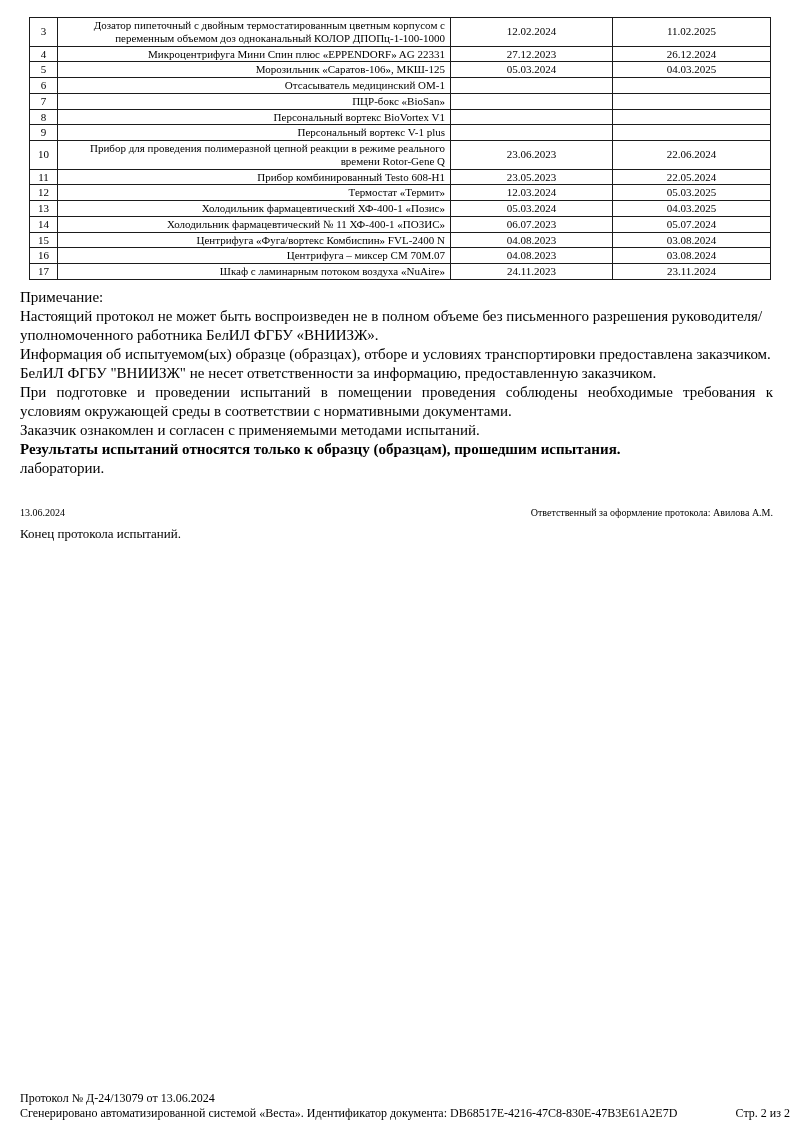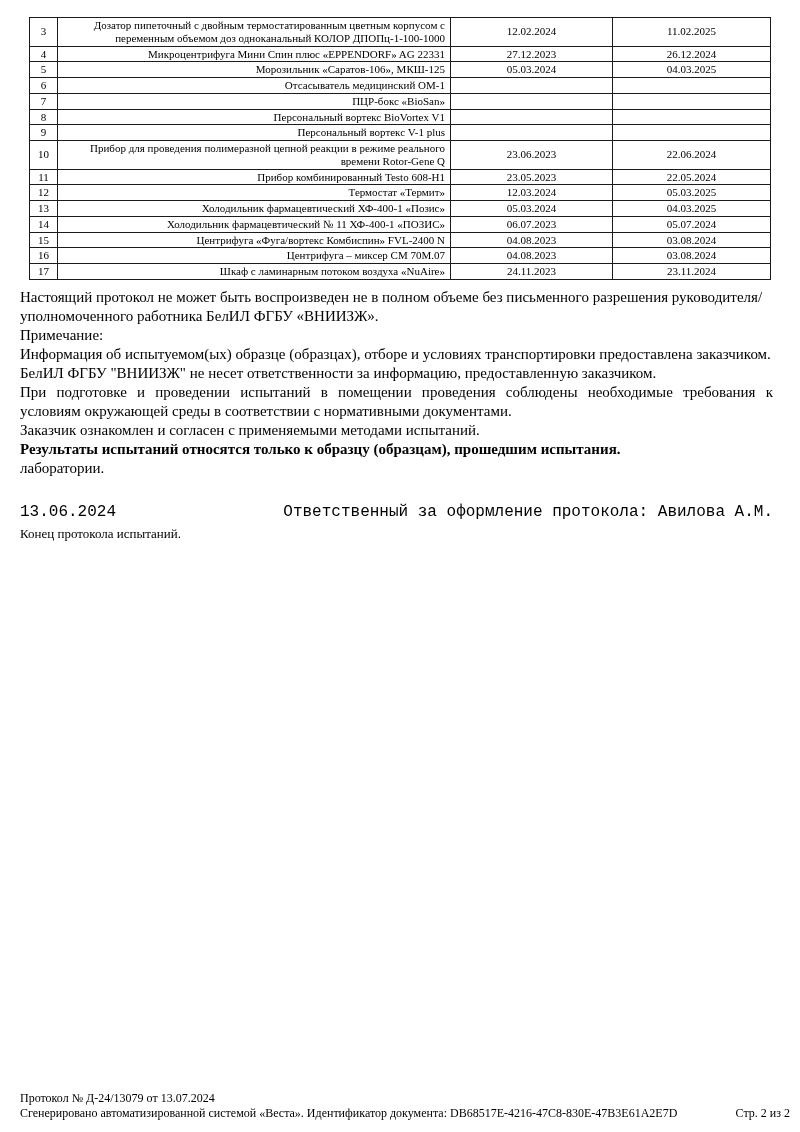--- a/index.html
+++ b/index.html
@@ -31,21 +31,21 @@
   .notes {
     position:absolute; left:20px; top:288px; width:753px;
     font-size:15px; line-height:19px;
   }
   .notes p { margin:0; }
   .just-line  { text-align:justify; text-align-last:justify; }
   .bold { font-weight:bold; }
   .sig-row {
     position:absolute; left:20px; top:503px; width:753px;
     display:flex; justify-content:space-between;
-    font-size:16px; line-height:19px;font-family:Liberation Mono, monospace;
+    font-size:10px; line-height:19px;
   }
   .end-line {
     position:absolute; left:20px; top:524px;
     font-size:13px; line-height:19px;
   }
   .footer {
     position:absolute; left:20px; top:1091px; width:770px;
     font-size:12px; line-height:15px;
   }
   .footer-row { display:flex; justify-content:space-between;align-items:center; }
@@ -151,38 +151,38 @@
         <td class="c-num">17</td>
         <td class="c-name">Шкаф с ламинарным потоком воздуха «NuAire»</td>
         <td class="c-date">24.11.2023</td>
         <td class="c-date">23.11.2024</td>
       </tr>
     </tbody>
   </table>
 
   <div class="notes">
 
+    <p>Примечание:</p>
     <p>Настоящий протокол не может быть воспроизведен не в полном объеме без письменного разрешения руководителя/уполномоченного работника БелИЛ ФГБУ «ВНИИЗЖ».</p>
-    <p>Примечание:</p>
     <p>Информация об испытуемом(ых) образце (образцах), отборе и условиях транспортировки предоставлена заказчиком.</p>
     <p>БелИЛ ФГБУ "ВНИИЗЖ" не несет ответственности за информацию, предоставленную заказчиком.</p>
     <p class="just-line">При подготовке и проведении испытаний в помещении проведения соблюдены необходимые требования к</p>
     <p>условиям окружающей среды в соответствии с нормативными документами.</p>
     <p>Заказчик ознакомлен и согласен с применяемыми методами испытаний.</p>
     <p class="bold">Результаты испытаний относятся только к образцу (образцам), прошедшим испытания.</p>
     <p>лаборатории.</p>
   </div>
 
   <div class="sig-row">
     <span>13.06.2024</span>
     <span>Ответственный за оформление протокола: Авилова А.М.</span>
   </div>
   <div class="end-line">Конец протокола испытаний.</div>
 
   <div class="footer">
-    <div>Протокол № Д-24/13079 от 13.07.2024</div>
+    <div>Протокол № Д-24/13079 от 13.06.2024</div>
     <div class="footer-row">
       <span>Сгенерировано автоматизированной системой «Веста». Идентификатор документа: DB68517E-4216-47C8-830E-47B3E61A2E7D</span>
       <span>Стр. 2 из 2</span>
     </div>
   </div>
 
 </div>
 
 </body></html>

